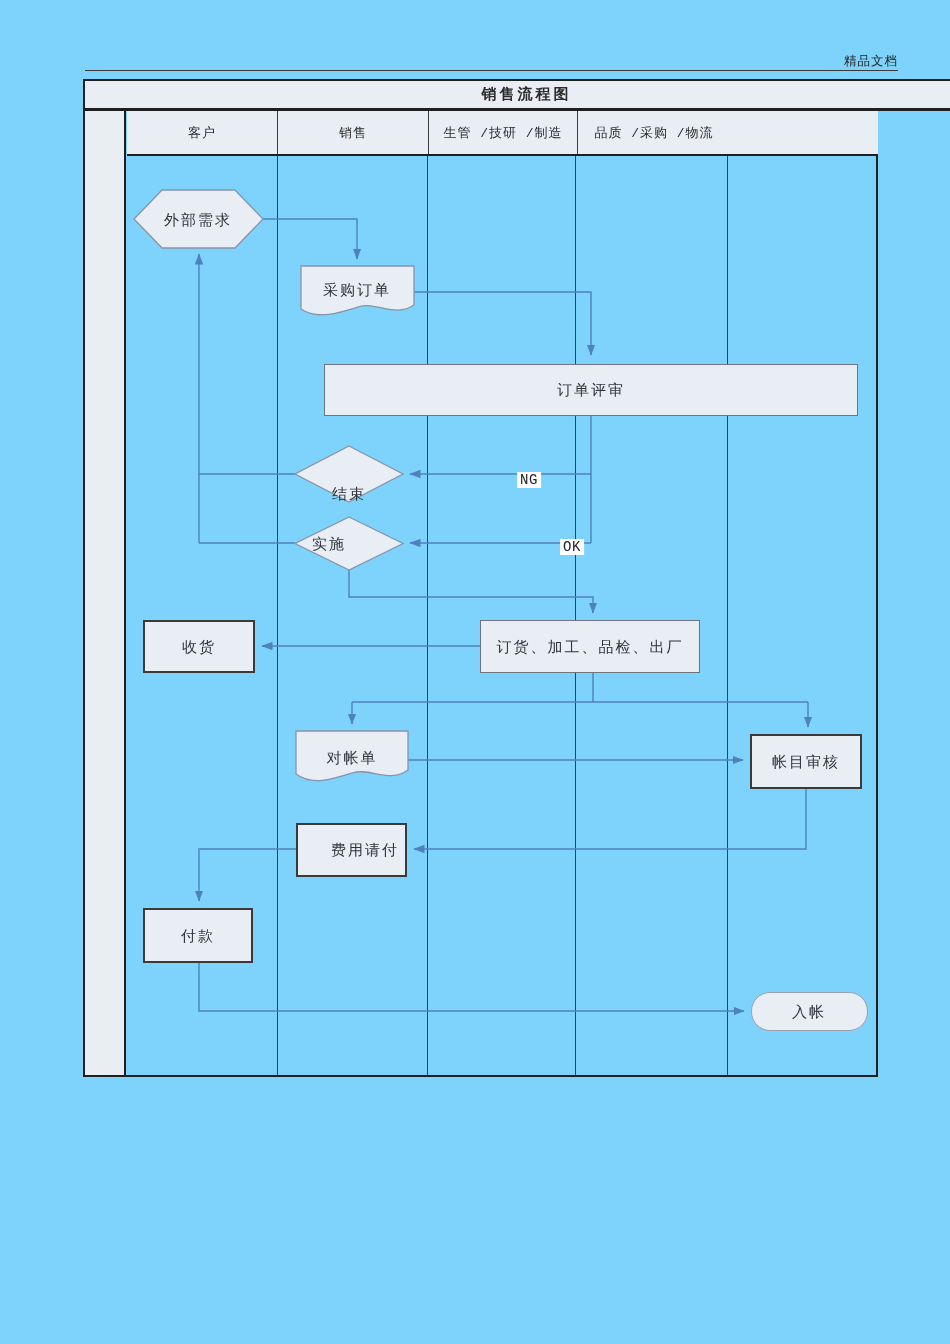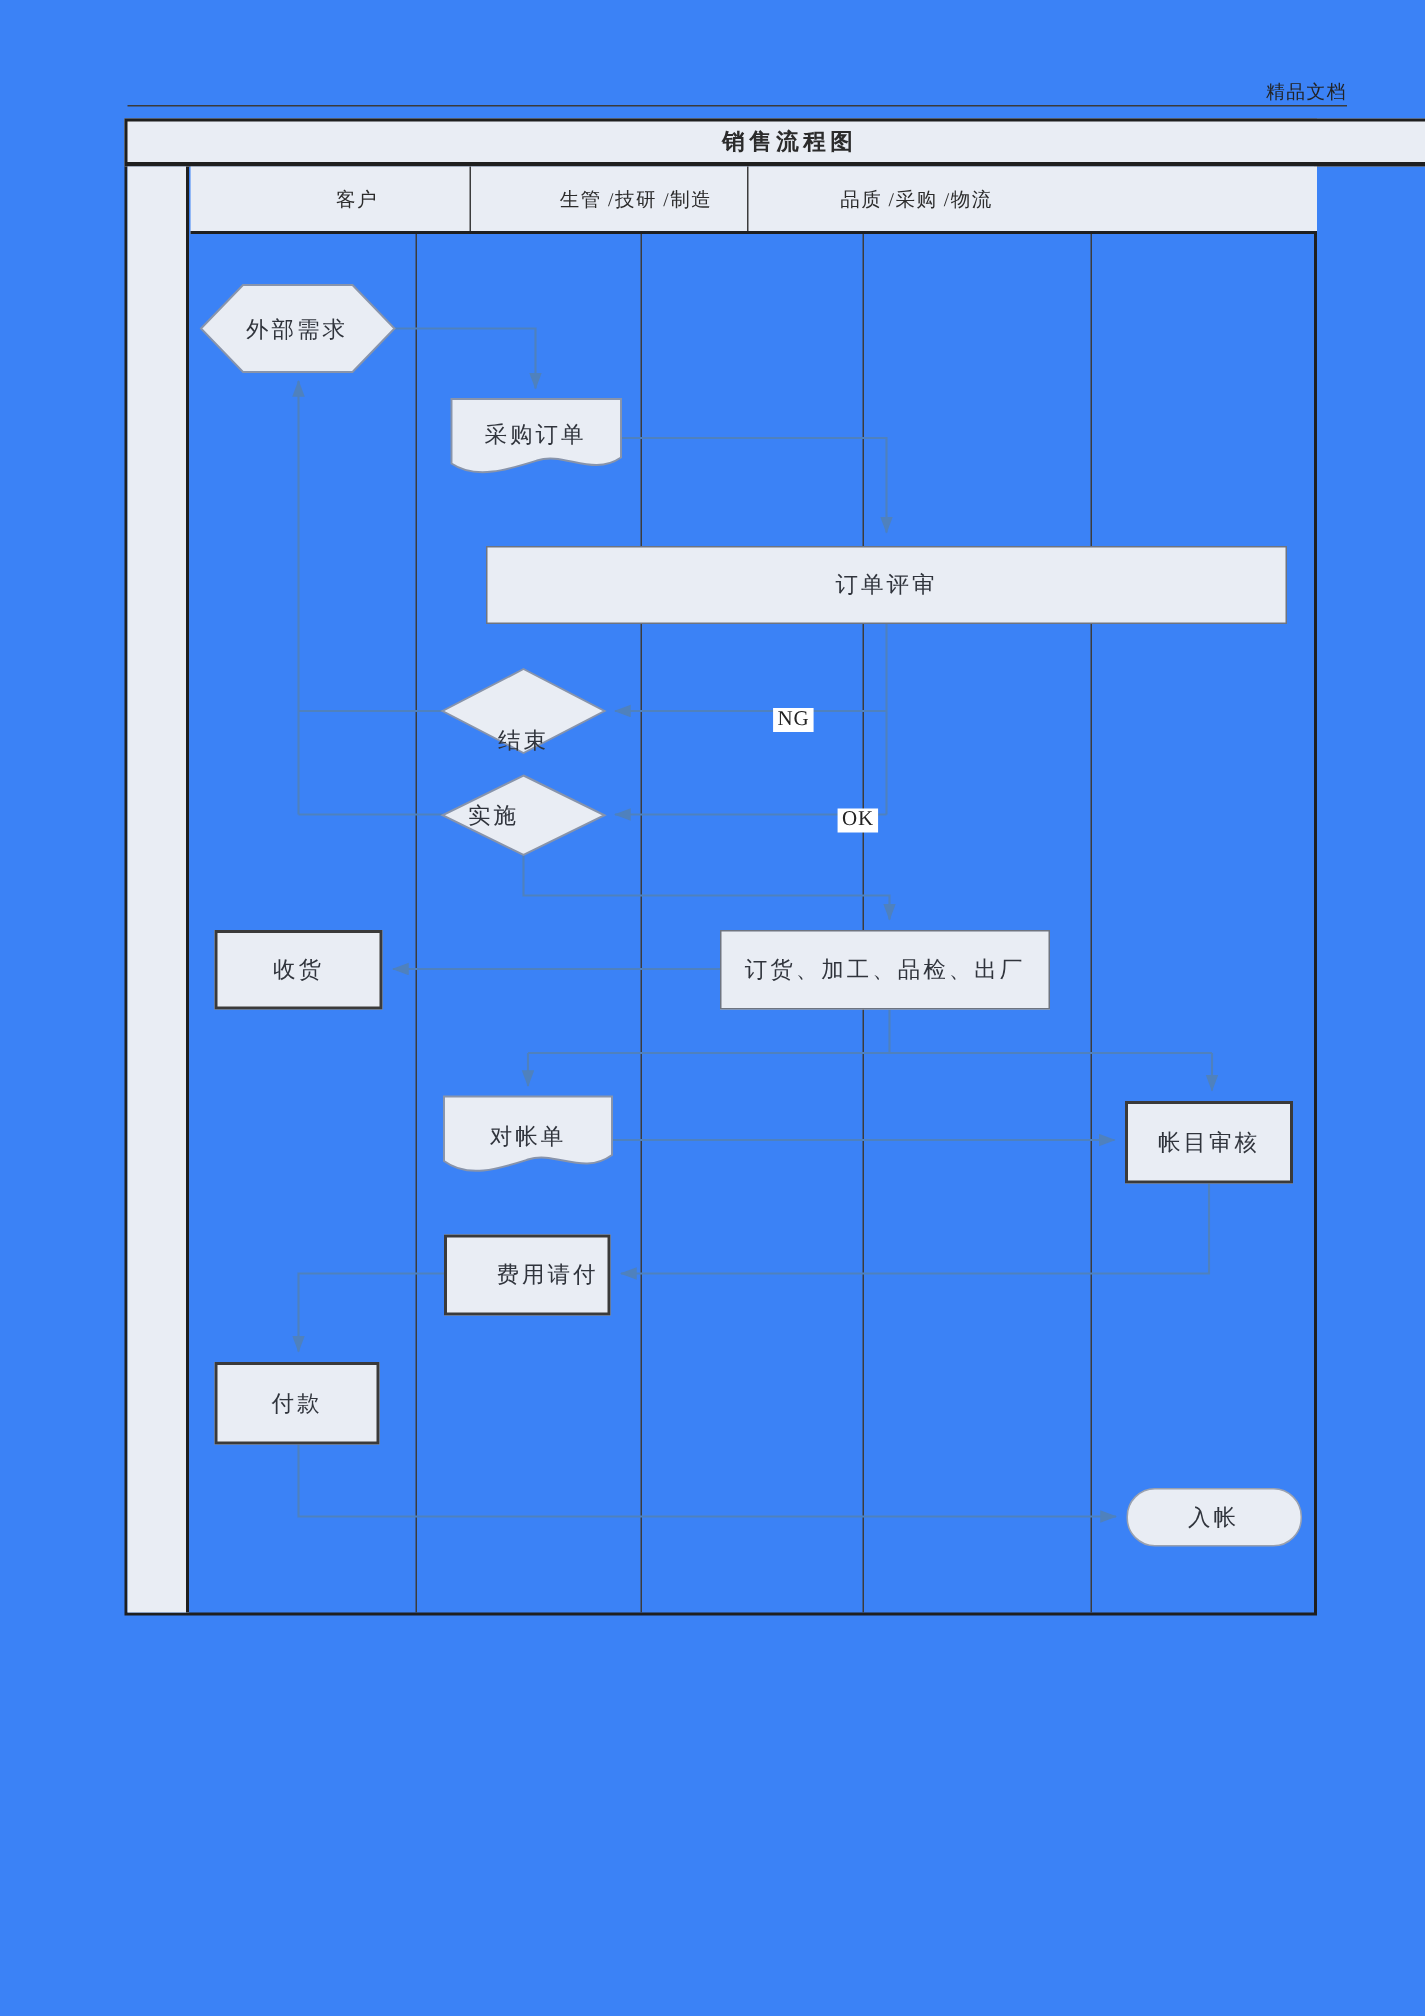--- a/index.html
+++ b/index.html
@@ -1,36 +1,36 @@
 <!DOCTYPE html>
 <html><head>
 <meta charset="utf-8">
 <style>
   html,body{margin:0;padding:0;background:#ffffff;}
   #page{
-    position:relative;width:950px;height:1344px;background:#3b82f6;overflow:hidden;
-    font-family:Liberation Serif, serif;color:#2b2b2b;
+    position:relative;width:950px;height:1344px;background:#7dd3fc;overflow:hidden;
+    font-family:Liberation Mono, monospace;color:#2b2b2b;
   }
   .abs{position:absolute;box-sizing:border-box;}
   
   #watermark{left:560px;top:53px;width:338px;height:17px;text-align:right;
     font-size:12.5px;letter-spacing:1px;color:#222;z-index:1;}
   #head-rule{left:85px;top:70px;width:813px;height:1px;background:#3a3a3a;z-index:1;}
   
   #outer-border{left:83px;top:79px;width:795px;height:998px;border:2px solid #1f1f1f;z-index:1;}
   #title-row{left:83px;top:79px;width:887px;height:32px;background:#e9edf4;
     border:2px solid #1f1f1f;border-bottom:3px solid #1f1f1f;
     display:flex;align-items:center;justify-content:center;
     font-weight:bold;font-size:15px;letter-spacing:3px;z-index:1;}
   #gutter-col{left:85px;top:111px;width:41px;height:964px;background:#e9edf4;
     border-right:2px solid #1f1f1f;z-index:1;}
   #header-row{left:127px;top:111px;width:751px;height:45px;background:#e9edf4;
     border-bottom:2px solid #1f1f1f;display:flex;z-index:1;}
   .lane-head{display:flex;align-items:center;justify-content:center;
-    font-size:13px;letter-spacing:1px;border-right:1px solid #3c3c3c;margin-left:36px;}
+    font-size:13px;letter-spacing:1px;border-right:1px solid #3c3c3c;}
   .lane-head:last-child{border-right:none;}
   .lane-line{top:156px;height:919px;width:1px;background:#3c3c3c;z-index:1;}
   
   #shapes-svg{left:0;top:0;width:950px;height:1344px;z-index:2;pointer-events:none;}
   .node-rect{background:#e9edf4;z-index:3;}
   .b-dark{border:2px solid #3a3a3a;}
   .b-mid{border:1.5px solid #6e7480;}
   
   .lbl{transform:translate(-50%,-50%);white-space:nowrap;font-size:15px;
     letter-spacing:2px;color:#30343c;z-index:4;}
@@ -44,20 +44,21 @@
 
   <div id="watermark" class="abs">精品文档</div>
   <div id="head-rule" class="abs"></div>
 
   <div id="outer-border" class="abs"></div>
   <div id="title-row" class="abs">销售流程图</div>
   <div id="gutter-col" class="abs"></div>
 
   <div id="header-row" class="abs">
     <div class="lane-head" style="width:150px">客户</div>
+    <div class="lane-head" style="width:150px">销售</div>
     <div class="lane-head" style="width:148px">生管 /技研 /制造</div>
     <div class="lane-head" style="width:152px">品质 /采购 /物流</div>
   </div>
 
   <div class="abs lane-line" style="left:277px"></div>
   <div class="abs lane-line" style="left:427px"></div>
   <div class="abs lane-line" style="left:575px"></div>
   <div class="abs lane-line" style="left:727px"></div>
 
   <svg id="shapes-svg" class="abs" viewBox="0 0 950 1344" xmlns="http://www.w3.org/2000/svg">

